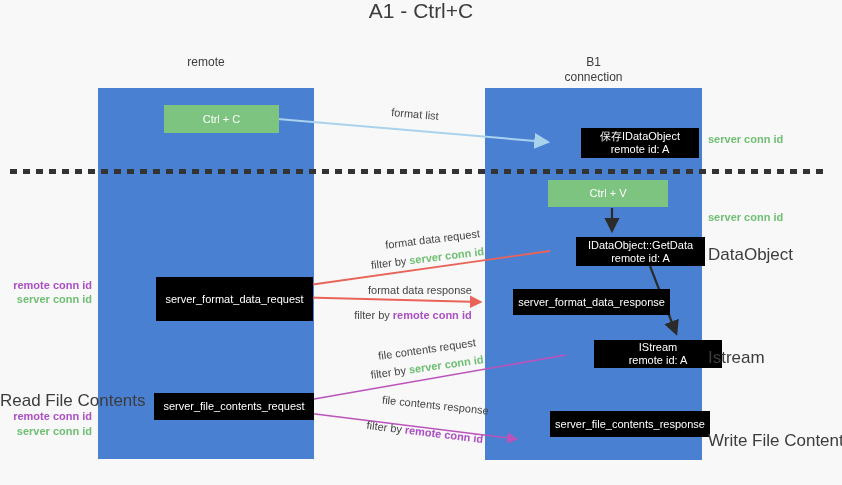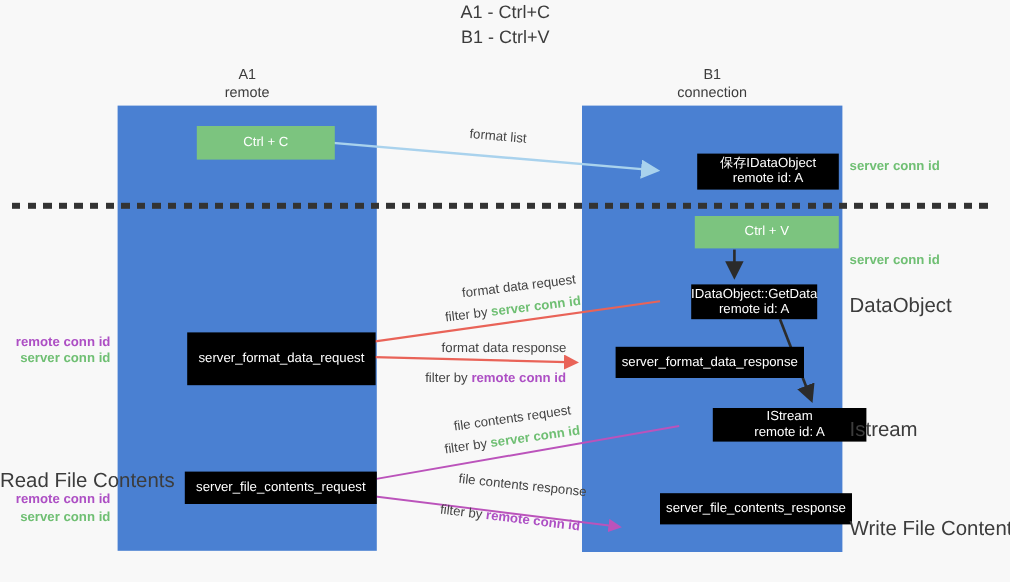--- a/index.html
+++ b/index.html
@@ -4,41 +4,41 @@
 <style>
   html,body{margin:0;padding:0;}
   body{
     width:842px;height:485px;position:relative;overflow:hidden;
     background:#f8f8f8;
     font-family:"Liberation Sans", sans-serif;
     color:#3c3c3c;
   }
   .abs{position:absolute;}
   
-  .title{left:0;top:8;width:842px;text-align:center;font-size:15px;line-height:21px;color:#3c3c3c;}
+  .title{left:0;top:8;width:842px;text-align:center;font-size:21px;line-height:21px;color:#3c3c3c;}
   
   .lane-header{text-align:center;font-size:12px;line-height:15px;color:#3c3c3c;}
   .lane-header-a1{left:98px;top:55px;width:216px;}
   .lane-header-b1{left:485px;top:55px;width:217px;}
   
   .lane{background:#4a80d2;}
   .lane-a1{left:98px;top:88px;width:216px;height:371px;}
   .lane-b1{left:485px;top:88px;width:217px;height:372px;}
   
   .dotted{left:10px;top:169px;width:815px;height:5px;
     background:repeating-linear-gradient(90deg,#333 0 7px,transparent 7px 13px);}
   
   .node{display:flex;flex-direction:column;align-items:center;justify-content:center;
     color:#fff;font-size:11px;line-height:13px;text-align:center;margin-left:26px;}
   .green{background:#7cc47f;}
   .orange{background:#000000;}
   .n-ctrlc{left:138px;top:105px;width:115px;height:28px;}
   .n-save{left:555px;top:128px;width:118px;height:30px;}
-  .n-ctrlv{left:553px;top:180px;width:120px;height:27px;}
-  .n-getdata{left:550px;top:237px;width:105px;height:29px;}
+  .n-ctrlv{left:522px;top:180px;width:120px;height:27px;}
+  .n-getdata{left:550px;top:237px;width:129px;height:29px;}
   .n-fmtreq{left:130px;top:277px;width:157px;height:44px;}
   .n-fmtresp{left:487px;top:289px;width:157px;height:26px;}
   .n-istream{left:568px;top:340px;width:128px;height:28px;}
   .n-filereq{left:128px;top:393px;width:160px;height:27px;}
   .n-fileresp{left:524px;top:411px;width:160px;height:26px;}
   
   .elabel{font-size:11px;color:#444;text-align:center;white-space:nowrap;}
   .elabel b.green-t{color:#6fbf73;}
   .elabel b.purple-t{color:#ad4fc4;}
   .lbl-formatlist{left:370px;top:108px;width:90px;transform:rotate(5deg);}
@@ -57,25 +57,23 @@
   .side.black{color:#3c3c3c;font-size:17px;}
   .right-m{left:708px;}
   .left-m{left:0;width:92px;text-align:right;}
   .svg-layer{left:0;top:0;width:842px;height:485px;pointer-events:none;}
 </style>
 </head>
 <body>
 
 <div class="abs title">
   <div>A1 - Ctrl+C</div>
-  <div>B1 - Ctrl+V</div>
 </div>
 
 <div class="abs lane-header lane-header-a1">
-  <div>A1</div>
   <div>remote</div>
 </div>
 <div class="abs lane-header lane-header-b1">
   <div>B1</div>
   <div>connection</div>
 </div>
 
 <div class="abs lane lane-a1"></div>
 <div class="abs lane lane-b1"></div>
 

